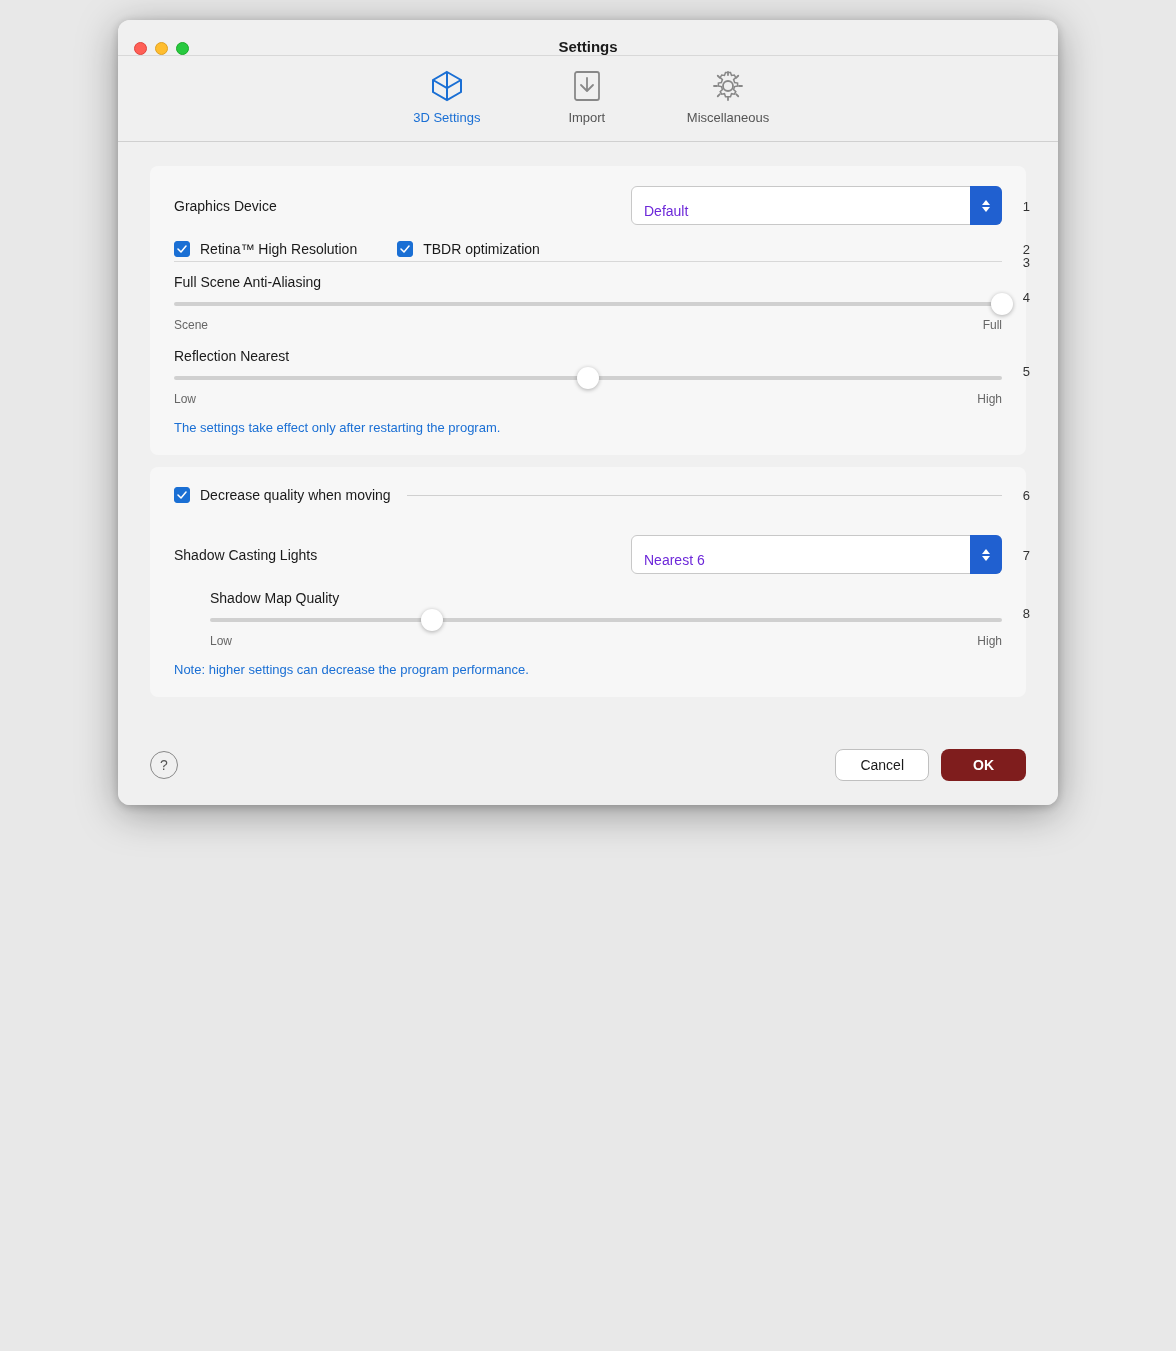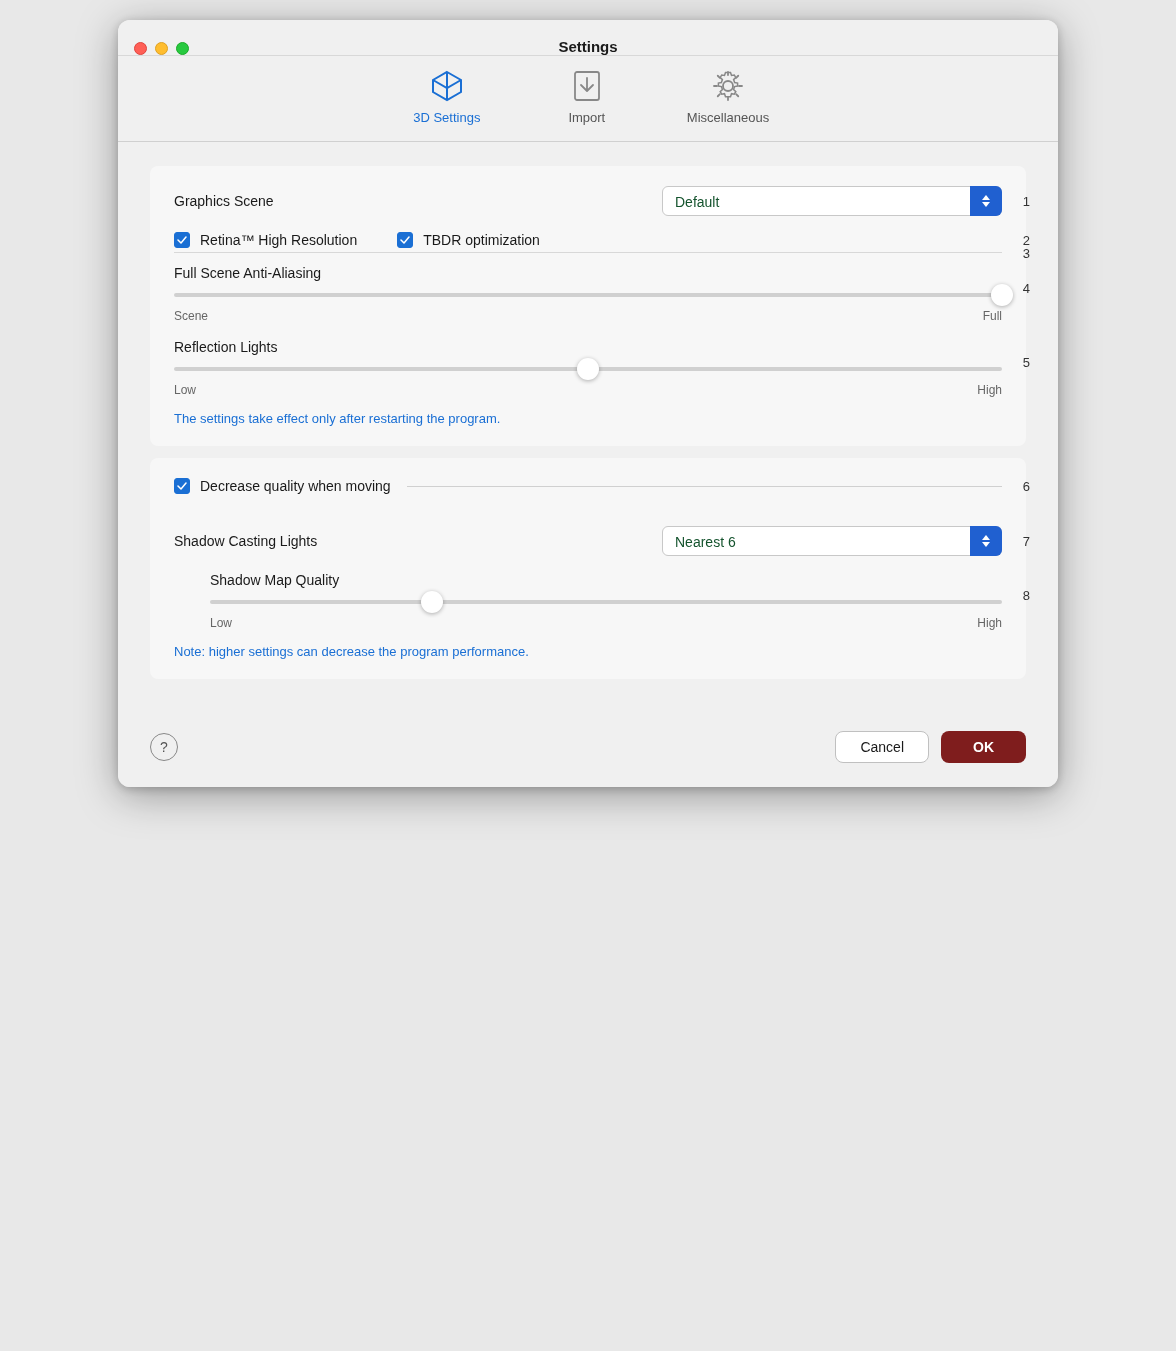--- a/index.html
+++ b/index.html
@@ -119,24 +119,24 @@
     .select-wrapper {
       position: relative;
       display: inline-block;
     }
     .select-box {
       appearance: none;
       -webkit-appearance: none;
       background: white;
       border: 1px solid #c8c8c8;
       border-radius: 6px;
-      padding: 7px 36px 5px 12px;
-      font-size: 14px;
-      color: #14532d;
-      width: 340px;
+      padding: 16px 36px 5px 12px;
+      font-size: 14px;
+      color: #6d28d9;
+      width: 371px;
       cursor: pointer;
       outline: none;
     }
     .select-arrow {
       position: absolute;
       right: 0;
       top: 0;
       bottom: 0;
       width: 32px;
       background: #2060d0;
@@ -319,21 +319,21 @@
       </div>
       <span class="tab-label">Miscellaneous</span>
     </div>
   </div>
 
   <div class="content">
 
     <div class="section" style="position:relative;">
 
       <div class="row annotated" style="position:relative;">
-        <span class="label">Graphics Scene</span>
+        <span class="label">Graphics Device</span>
         <div class="select-wrapper">
           <select class="select-box">
             <option>Default</option>
           </select>
           <div class="select-arrow">
             <div class="select-arrow-up"></div>
             <div class="select-arrow-down"></div>
           </div>
         </div>
         <span style="position:absolute;right:-28px;top:50%;transform:translateY(-50%);font-size:13px;color:#333;">1</span>
@@ -372,21 +372,21 @@
           </div>
         </div>
         <div class="slider-labels">
           <span>Scene</span>
           <span>Full</span>
         </div>
         <span style="position:absolute;right:-28px;top:40%;transform:translateY(-50%);font-size:13px;color:#333;">4</span>
       </div>
 
       <div class="slider-section annotated" style="position:relative;margin-top:16px;">
-        <div class="slider-title">Reflection Lights</div>
+        <div class="slider-title">Reflection Nearest</div>
         <div class="slider-wrapper">
           <div class="slider-track">
             <div class="slider-thumb" style="left:calc(50% - 11px);"></div>
           </div>
         </div>
         <div class="slider-labels">
           <span>Low</span>
           <span>High</span>
         </div>
         <span style="position:absolute;right:-28px;top:40%;transform:translateY(-50%);font-size:13px;color:#333;">5</span>

